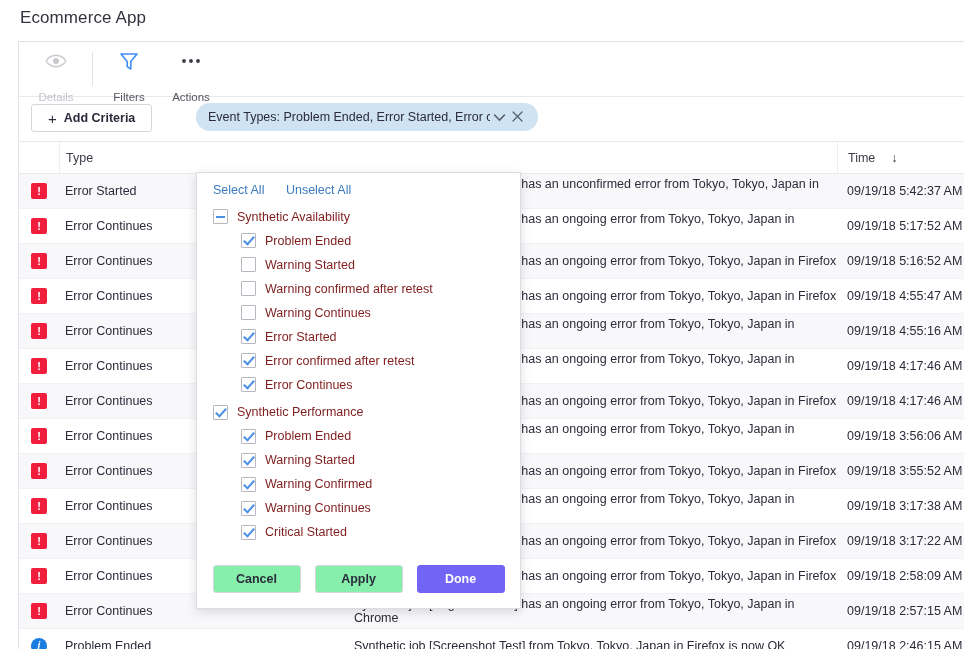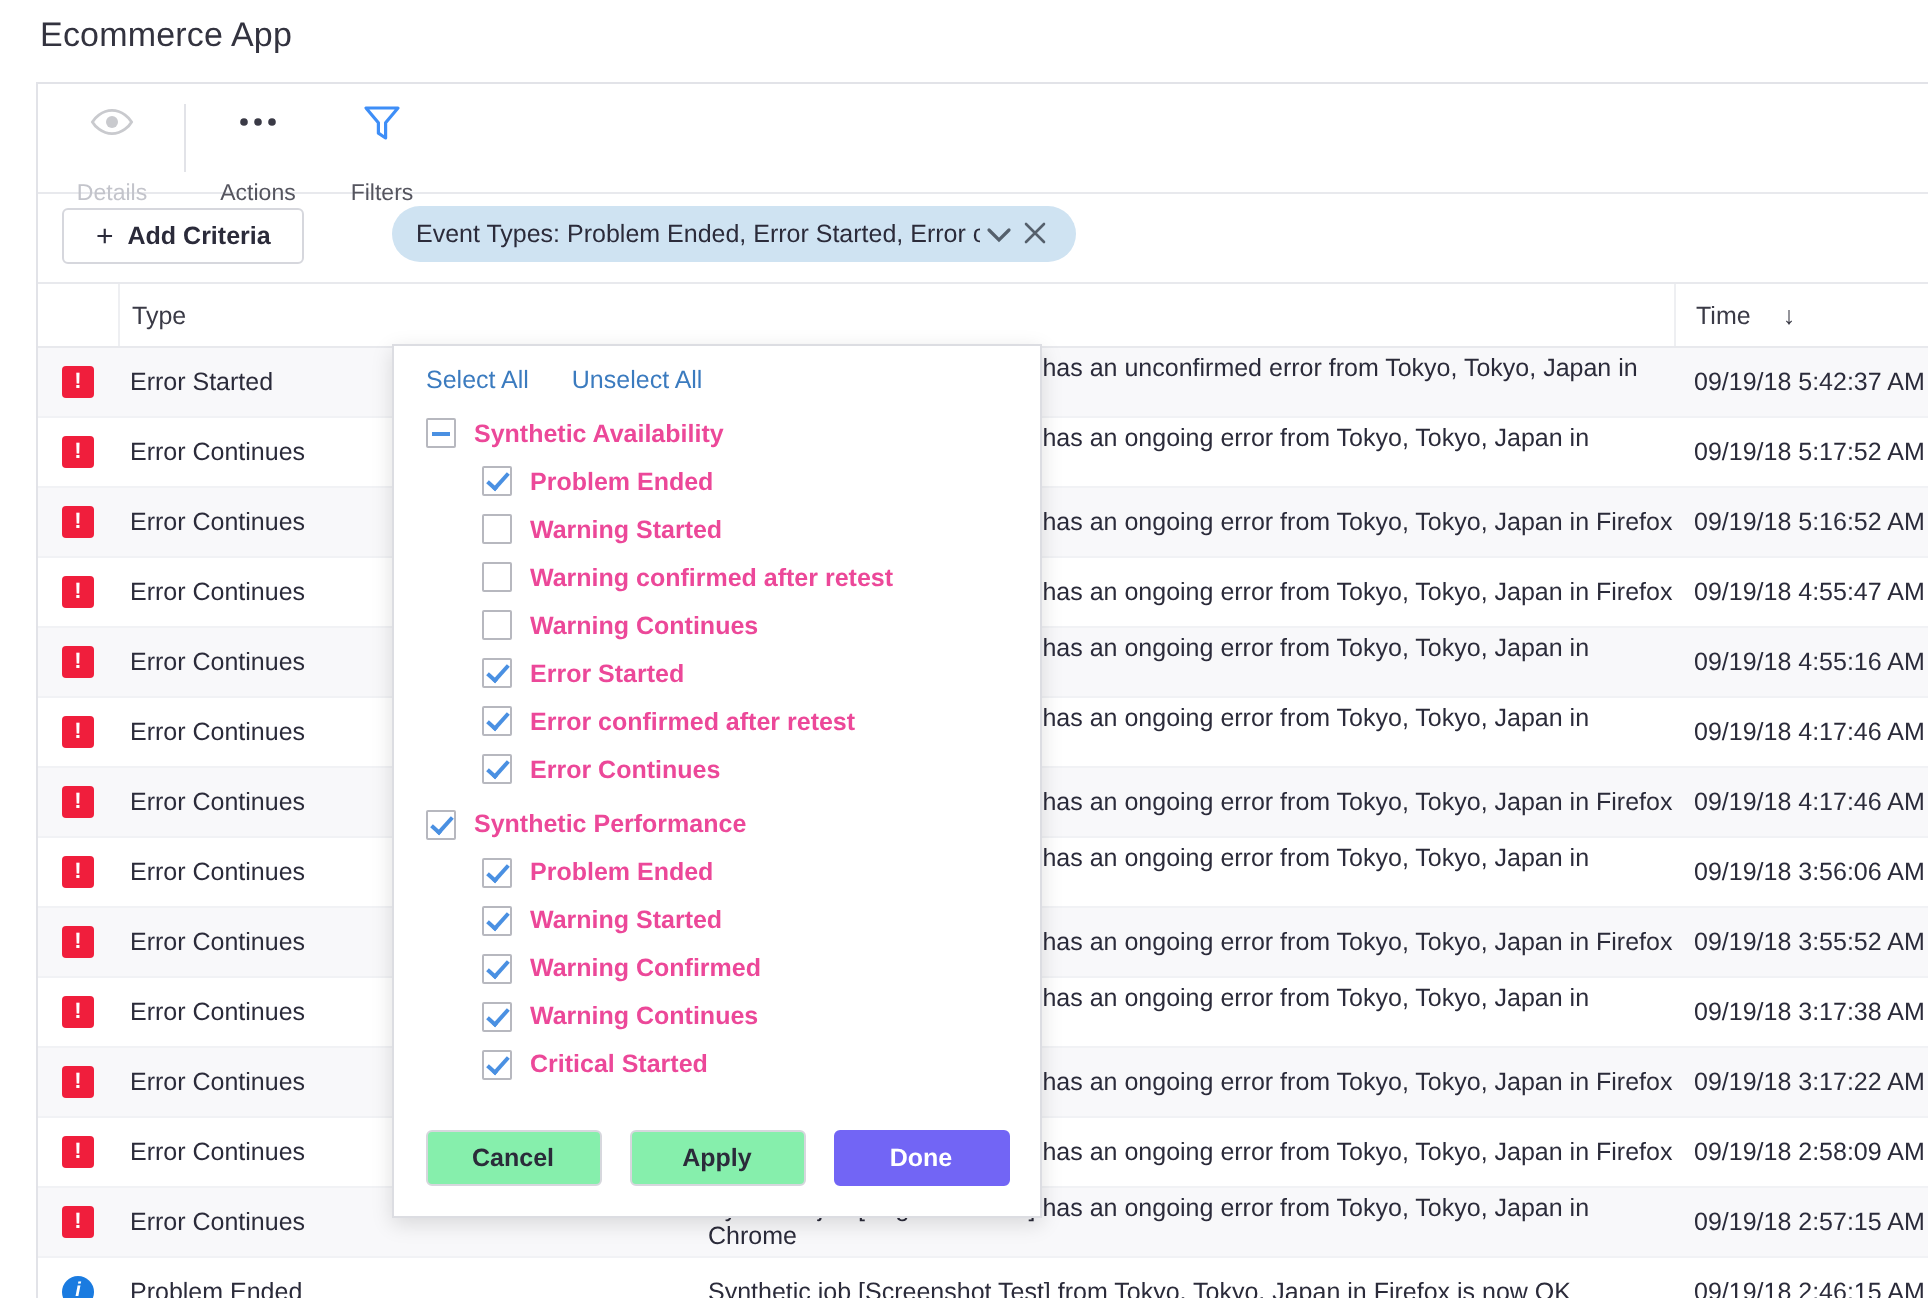--- a/index.html
+++ b/index.html
@@ -211,23 +211,22 @@
     bottom: 59px;
     overflow: hidden;
     padding-left: 16px;
   }
   .opt {
     display: flex;
     align-items: center;
     height: 19.5px;
     margin-bottom: 4.5px;
     font-size: 12.5px;
-    color: #ec4899;
-    cursor: pointer;
-    font-weight: bold;
+    color: #7f1d1d;
+    cursor: pointer;
   }
   .opt.child { padding-left: 28px; }
   .opt.group { padding-left: 0px; }
   .opt.group.spaced { margin-top: 8px; }
   .cb {
     width: 15px;
     height: 15px;
     border: 1px solid #b7b8bf;
     background: #fff;
     margin-right: 9px;
@@ -302,36 +301,36 @@
           <circle cx="11" cy="7" r="3" fill="#c9cace"></circle>
         </svg>
       </div>
       <div class="tool-label">Details</div>
     </div>
 
     <div class="tool-sep"></div>
 
     <div class="tool-btn">
       <div class="tool-icon">
+        <svg width="20" height="19" viewBox="0 0 20 19" aria-hidden="true">
+          <path d="M2 2h16l-6.2 7.4V17l-3.6-2.4V9.4z" fill="none" stroke="#3e8ef7" stroke-width="1.6" stroke-linejoin="round"></path>
+        </svg>
+      </div>
+      <div class="tool-label">Filters</div>
+    </div>
+
+    <div class="tool-btn">
+      <div class="tool-icon">
         <svg width="22" height="8" viewBox="0 0 22 8" aria-hidden="true">
           <circle cx="4" cy="4" r="1.9" fill="#3a3a46"></circle>
           <circle cx="11" cy="4" r="1.9" fill="#3a3a46"></circle>
           <circle cx="18" cy="4" r="1.9" fill="#3a3a46"></circle>
         </svg>
       </div>
       <div class="tool-label">Actions</div>
-    </div>
-
-    <div class="tool-btn">
-      <div class="tool-icon">
-        <svg width="20" height="19" viewBox="0 0 20 19" aria-hidden="true">
-          <path d="M2 2h16l-6.2 7.4V17l-3.6-2.4V9.4z" fill="none" stroke="#3e8ef7" stroke-width="1.6" stroke-linejoin="round"></path>
-        </svg>
-      </div>
-      <div class="tool-label">Filters</div>
     </div>
   </div>
 
   <div id="criteria-bar">
     <button id="add-criteria">
       <span class="plus">+</span>
       <span>Add Criteria</span>
     </button>
 
     <div id="filter-chip">

